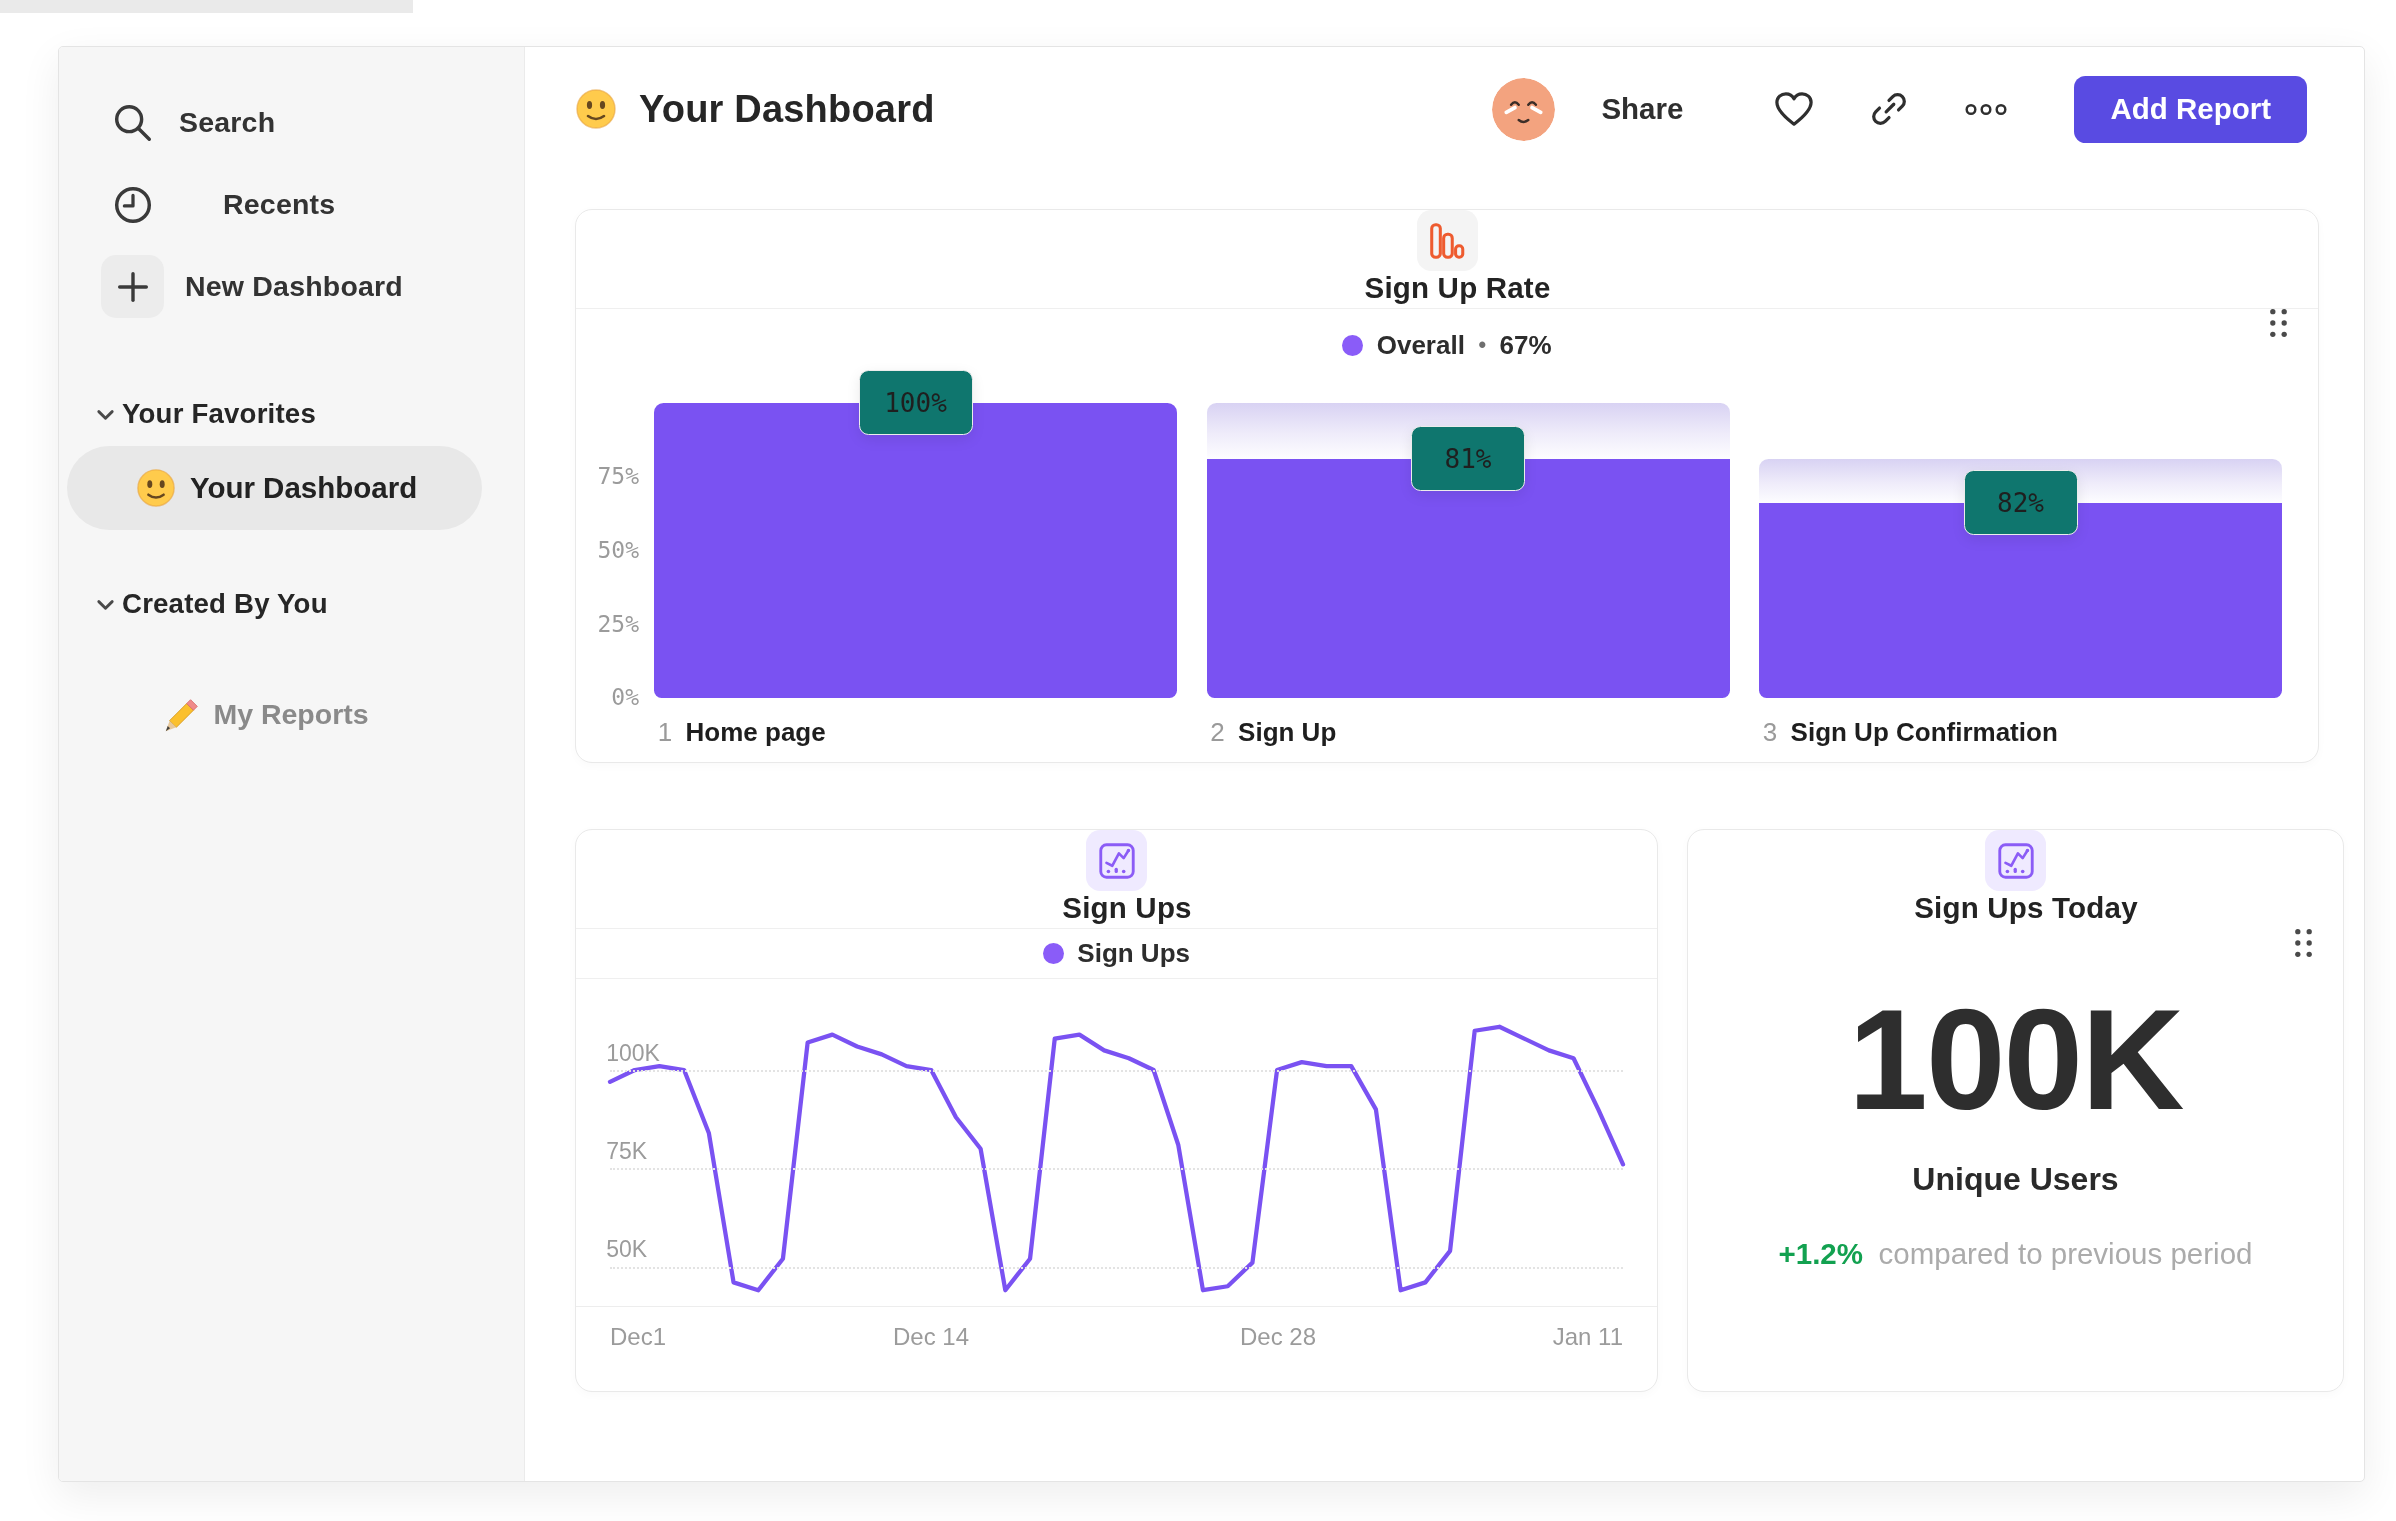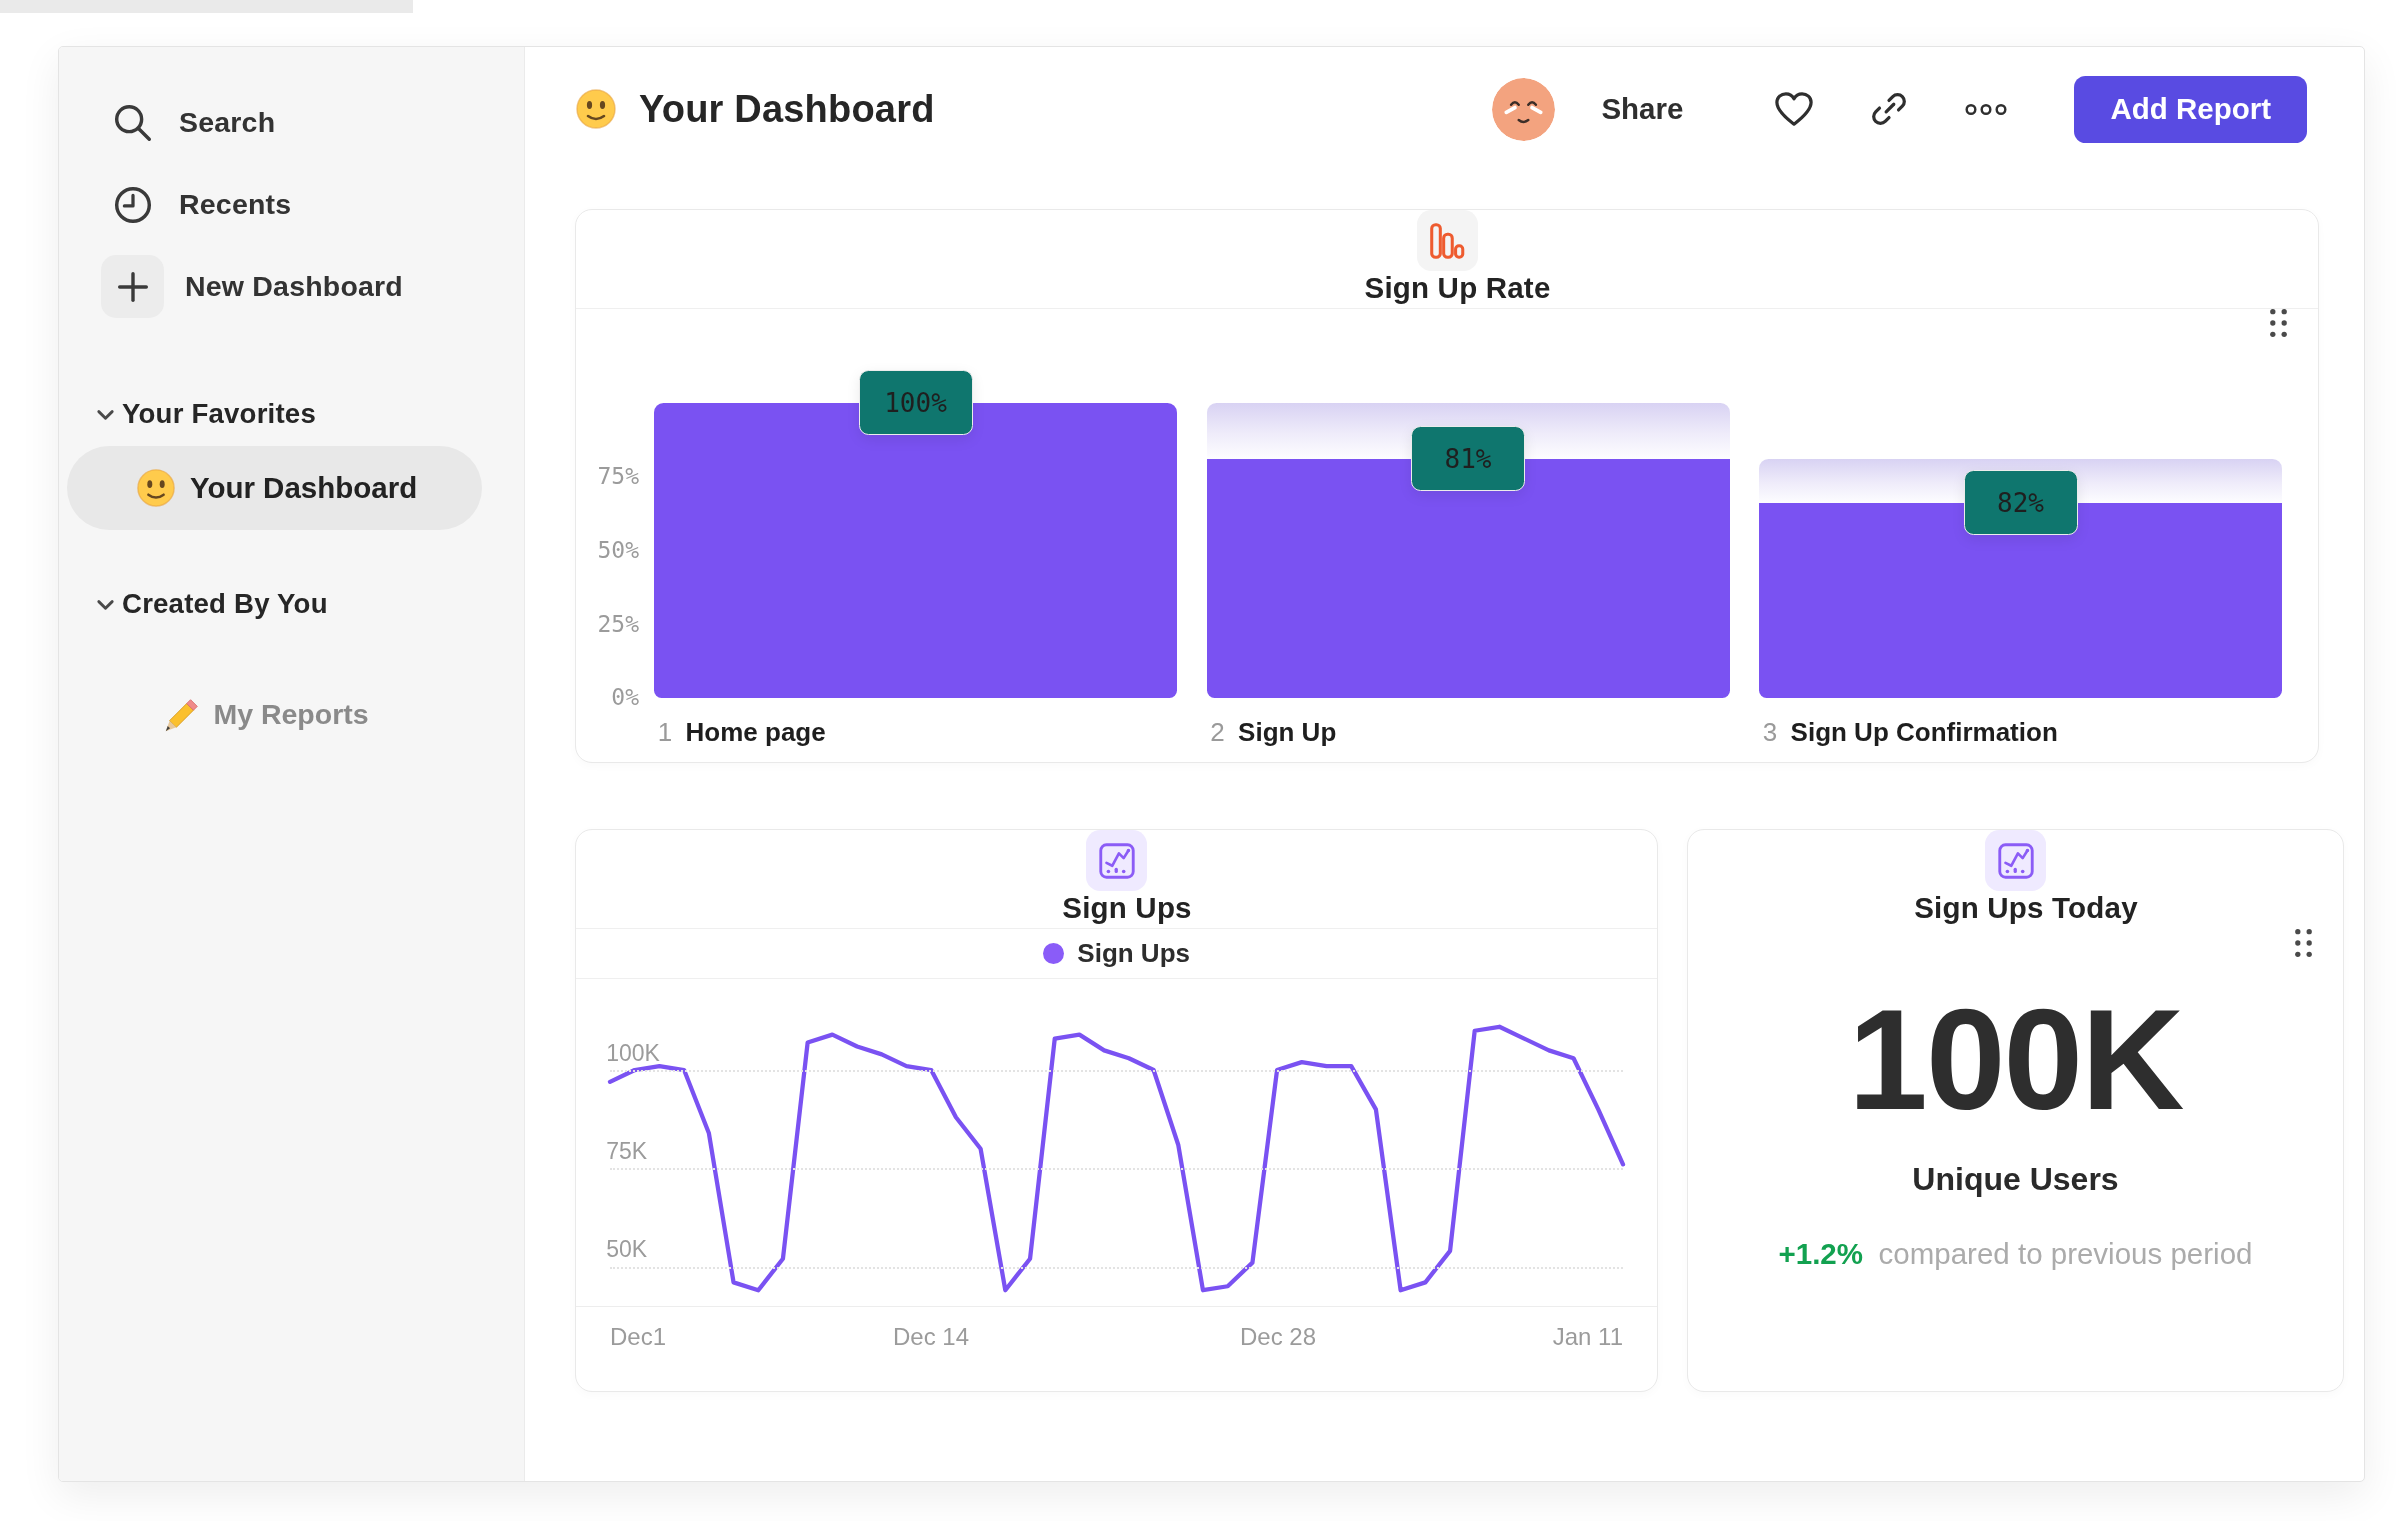--- a/index.html
+++ b/index.html
@@ -100,21 +100,21 @@
       <div class="side-row" style="left:42px;top:49px;height:53px;">
         <span class="ic">
           <svg width="46" height="46" viewBox="0 0 48 48">
               <circle cx="20" cy="20" r="13" fill="none" stroke="#3a3a3a" stroke-width="3.6"></circle>
               <line x1="30" y1="30" x2="41" y2="41" stroke="#3a3a3a" stroke-width="3.6" stroke-linecap="round"></line>
             </svg>
         </span>
         <span class="side-label">Search</span>
       </div>
 
-      <div class="side-row" style="left:42px;top:131px;height:53px;">
+      <div class="side-row" style="left:42px;top:131px;height:53px;gap:44px;">
         <span class="ic">
           <svg width="46" height="46" viewBox="0 0 48 48">
               <circle cx="24" cy="24" r="17" fill="none" stroke="#3a3a3a" stroke-width="3.6"></circle>
               <polyline points="24,14 24,25 15,25" fill="none" stroke="#3a3a3a" stroke-width="3.4" stroke-linecap="round" stroke-linejoin="round"></polyline>
             </svg>
         </span>
         <span class="side-label">Recents</span>
       </div>
 
       <div class="side-row" style="left:42px;top:208px;height:63px;">
@@ -237,20 +237,26 @@
                 <circle cx="19" cy="7" r="2.8"></circle>
                 <circle cx="7" cy="19" r="2.8"></circle>
                 <circle cx="19" cy="19" r="2.8"></circle>
                 <circle cx="7" cy="31" r="2.8"></circle>
                 <circle cx="19" cy="31" r="2.8"></circle>
               </g>
             </svg>
         </span>
       </div>
 
+      <div class="legend-row" id="funnel-legend">
+        <span class="dot"></span>
+        <span class="leg-name">Overall</span>
+        <span class="leg-sep">•</span>
+        <span class="leg-val">67%</span>
+      </div>
 
       <div class="funnel-yticks" id="funnel-yticks">
           <div class="fy" style="bottom: 209px;">75%</div>
           <div class="fy" style="bottom: 135px;">50%</div>
           <div class="fy" style="bottom: 61px;">25%</div>
           <div class="fy" style="bottom: -12.4px;">0%</div>
         </div>
 
       <div class="funnel-plot">
         <div class="funnel-col">

